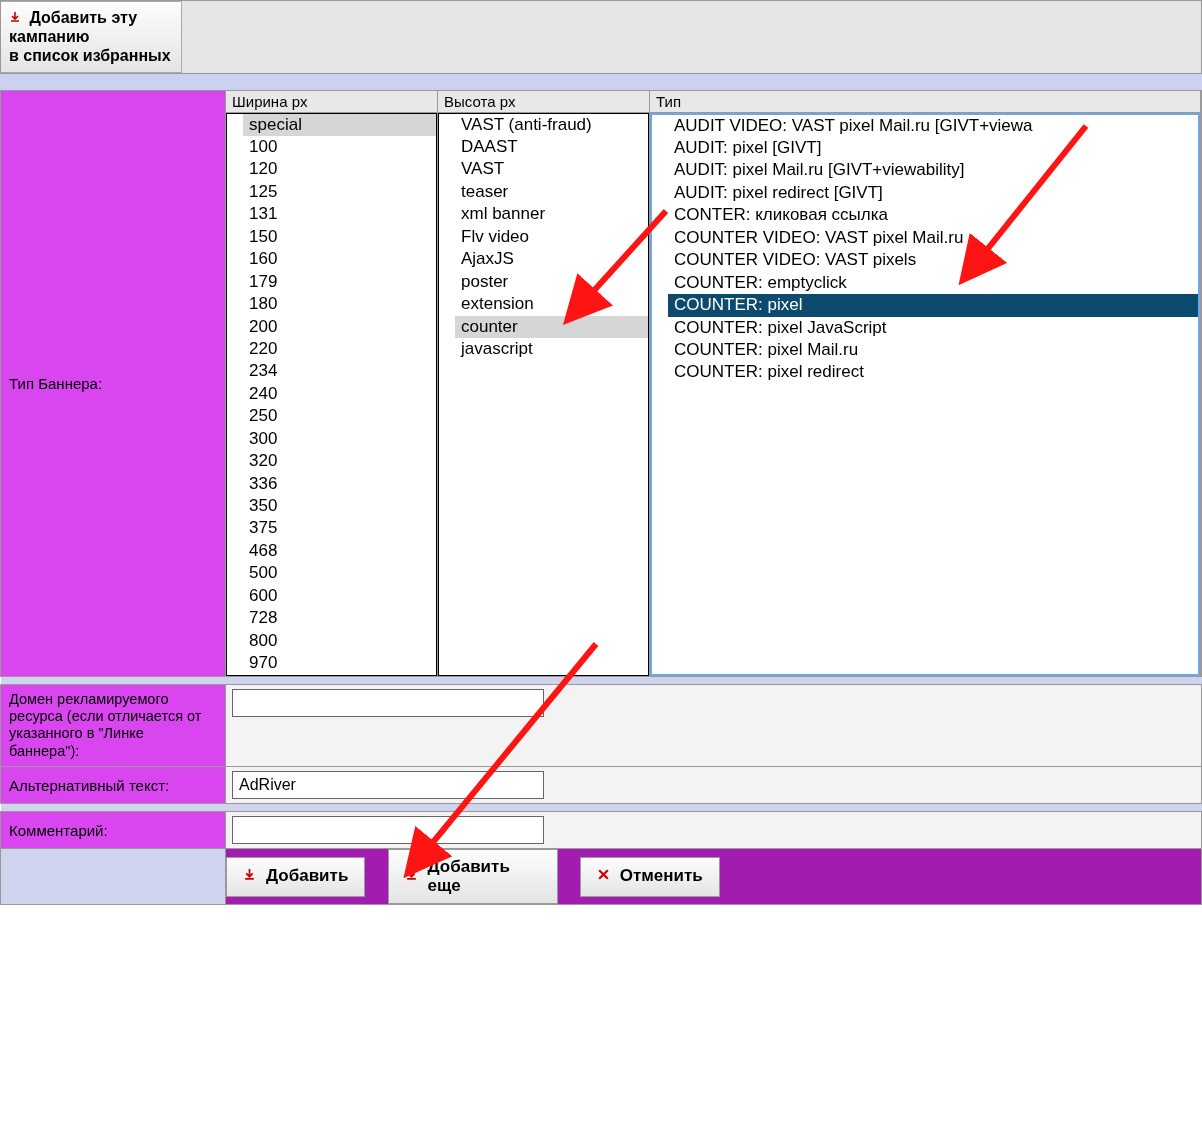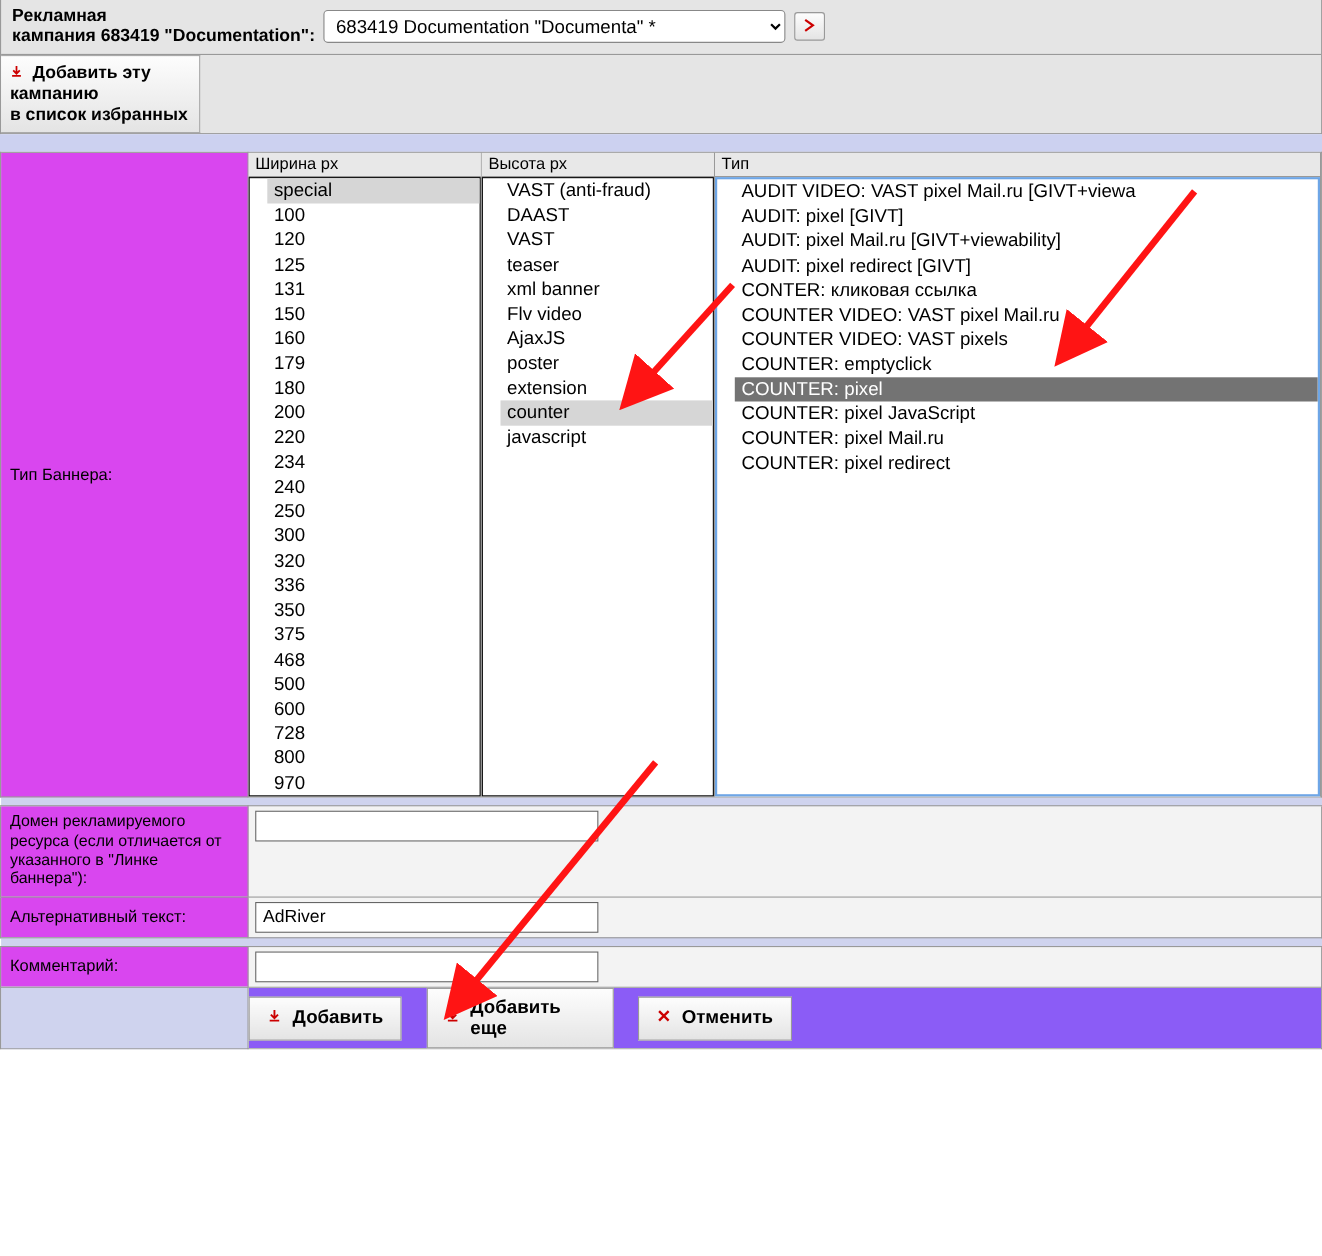--- a/index.html
+++ b/index.html
@@ -115,21 +115,21 @@
     line-height: 1.32;
     padding-left: 16px;
   }
   .listbox.blue { border: 2px solid #6ea6e6; }
   .listbox .item {
     padding: 0px 6px;
     white-space: nowrap;
     cursor: default;
   }
   .listbox .item.sel-grey { background:#d6d6d6; }
-  .listbox .item.sel-blue { background:#737373; color:#fff; }
+  .listbox .item.sel-blue { background:#0c4a6e; color:#fff; }
 
   .col-w { width: 212px; }
   .col-h { width: 212px; }
   .col-t { flex:1; }
 
   select.full, input.full {
     width: 100%;
     font-size: 16px;
     font-family: inherit;
     height: 28px;
@@ -142,21 +142,21 @@
     width: 312px;
     font-size: 16px;
     font-family: inherit;
     height: 28px;
     border: 1px solid #666;
     background:#fff;
     padding: 2px 6px;
   }
 
   .btn-row {
-    background:#8b5cf6;
+    background:#a21caf;
     padding: 14px 8px 14px 8px;
   }
   .action-btn {
     display:inline-flex;
     align-items:center;
     background: linear-gradient(#fdfdfd,#e4e4e4);
     border:1px solid #999;
     font-size:17px;
     font-weight:bold;
     padding: 8px 16px;
@@ -176,34 +176,20 @@
     z-index: 50;
   }
   .arrow svg { display:block; }
 
   .rel { position: relative; }
 </style>
 </head>
 <body class="rel">
 
 <div class="header">
-  <div class="header-row1">
-    <div class="header-label" style="white-space:pre-line;">Рекламная
-кампания 683419 "Documentation":</div>
-    <select class="campaign-select">
-      <option>683419 Documentation "Documenta" *</option>
-    </select>
-    <button class="go-btn">
-      <span>
-        <svg width="12" height="12" viewBox="0 0 12 12">
-            <path d="M2 1 L9 6 L2 11" fill="none" stroke="#c00" stroke-width="2"></path>
-          </svg>
-      </span>
-    </button>
-  </div>
   <div style="border-top:1px solid #999;">
     <button class="fav-btn">
       <span class="dl-icon">
         <svg width="12" height="12" viewBox="0 0 12 12">
             <path d="M6 1v6M3 5l3 3 3-3M2 10h8" stroke="#c00" stroke-width="1.6" fill="none"></path>
           </svg>
       </span>
       <span style="white-space:pre-line;">Добавить эту
 кампанию
 в список избранных</span>

